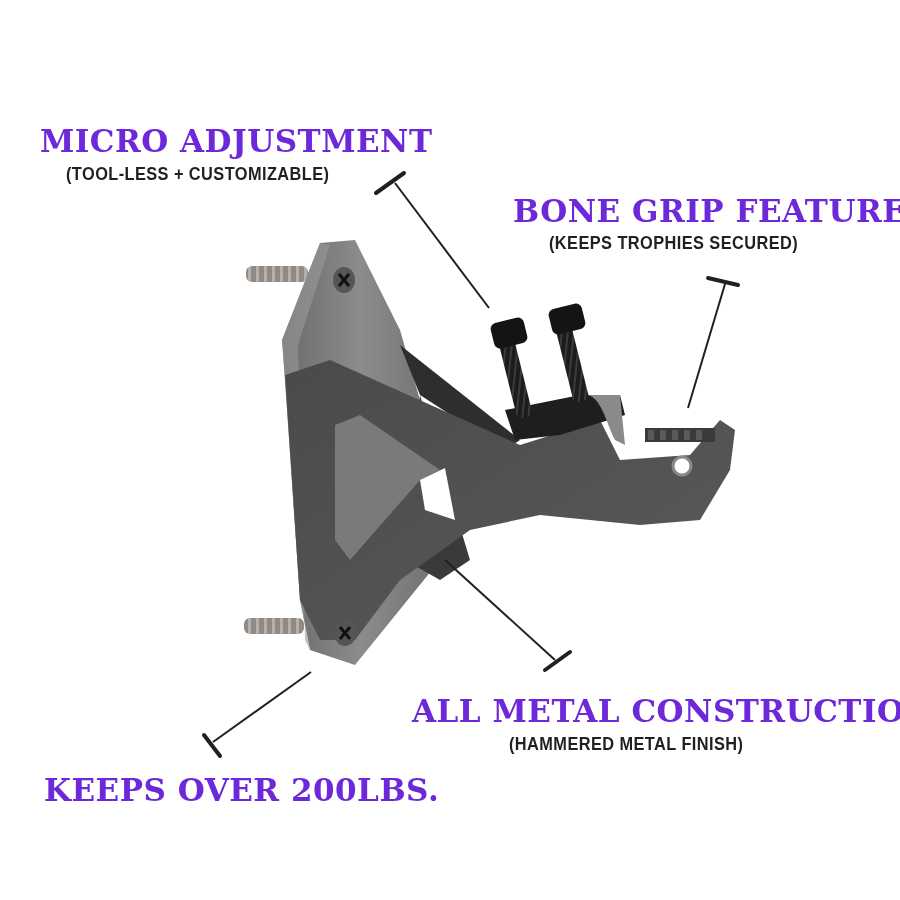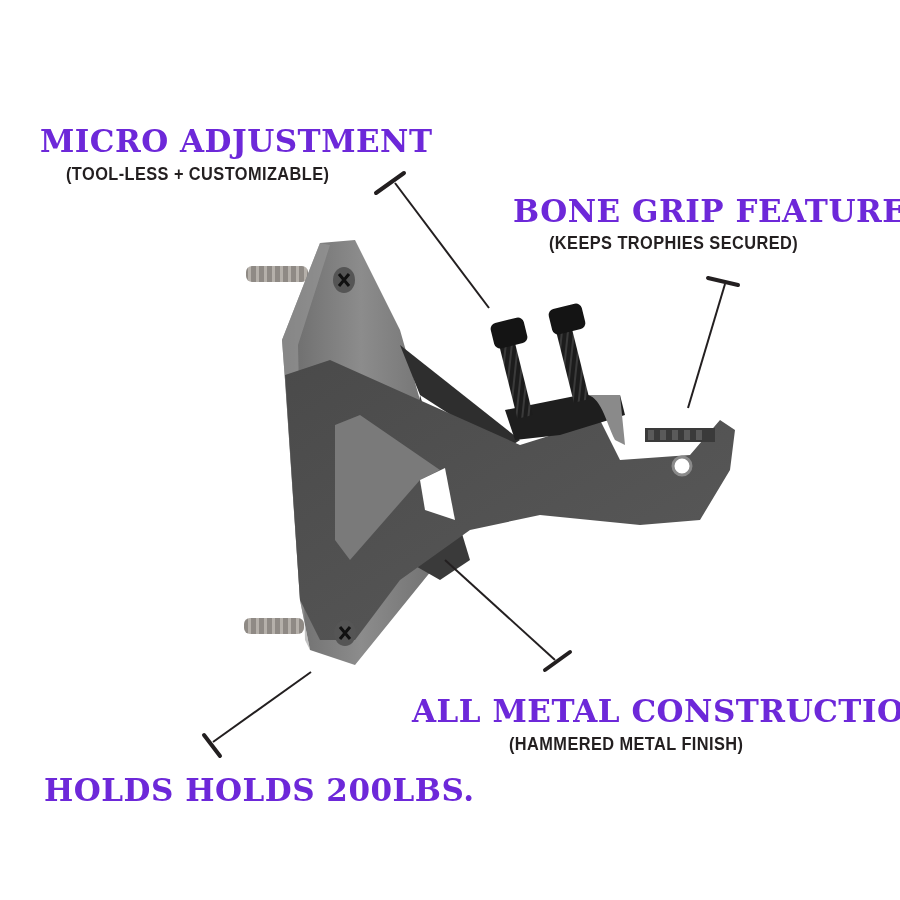--- a/index.html
+++ b/index.html
@@ -110,13 +110,13 @@
 
 <div class="title" style="left:40px;top:126px;">MICRO ADJUSTMENT</div>
 <div class="sub" style="left:66px;top:164px;">(TOOL-LESS + CUSTOMIZABLE)</div>
 
 <div class="title" style="left:513px;top:196px;">BONE GRIP FEATURE</div>
 <div class="sub" style="left:549px;top:233px;">(KEEPS TROPHIES SECURED)</div>
 
 <div class="title" style="left:412px;top:696px;">ALL METAL CONSTRUCTION</div>
 <div class="sub" style="left:509px;top:734px;">(HAMMERED METAL FINISH)</div>
 
-<div class="title" style="left:44px;top:775px;">HOLDS HOLDS 200LBS.</div>
+<div class="title" style="left:44px;top:775px;">KEEPS OVER 200LBS.</div>
 
 </body></html>

